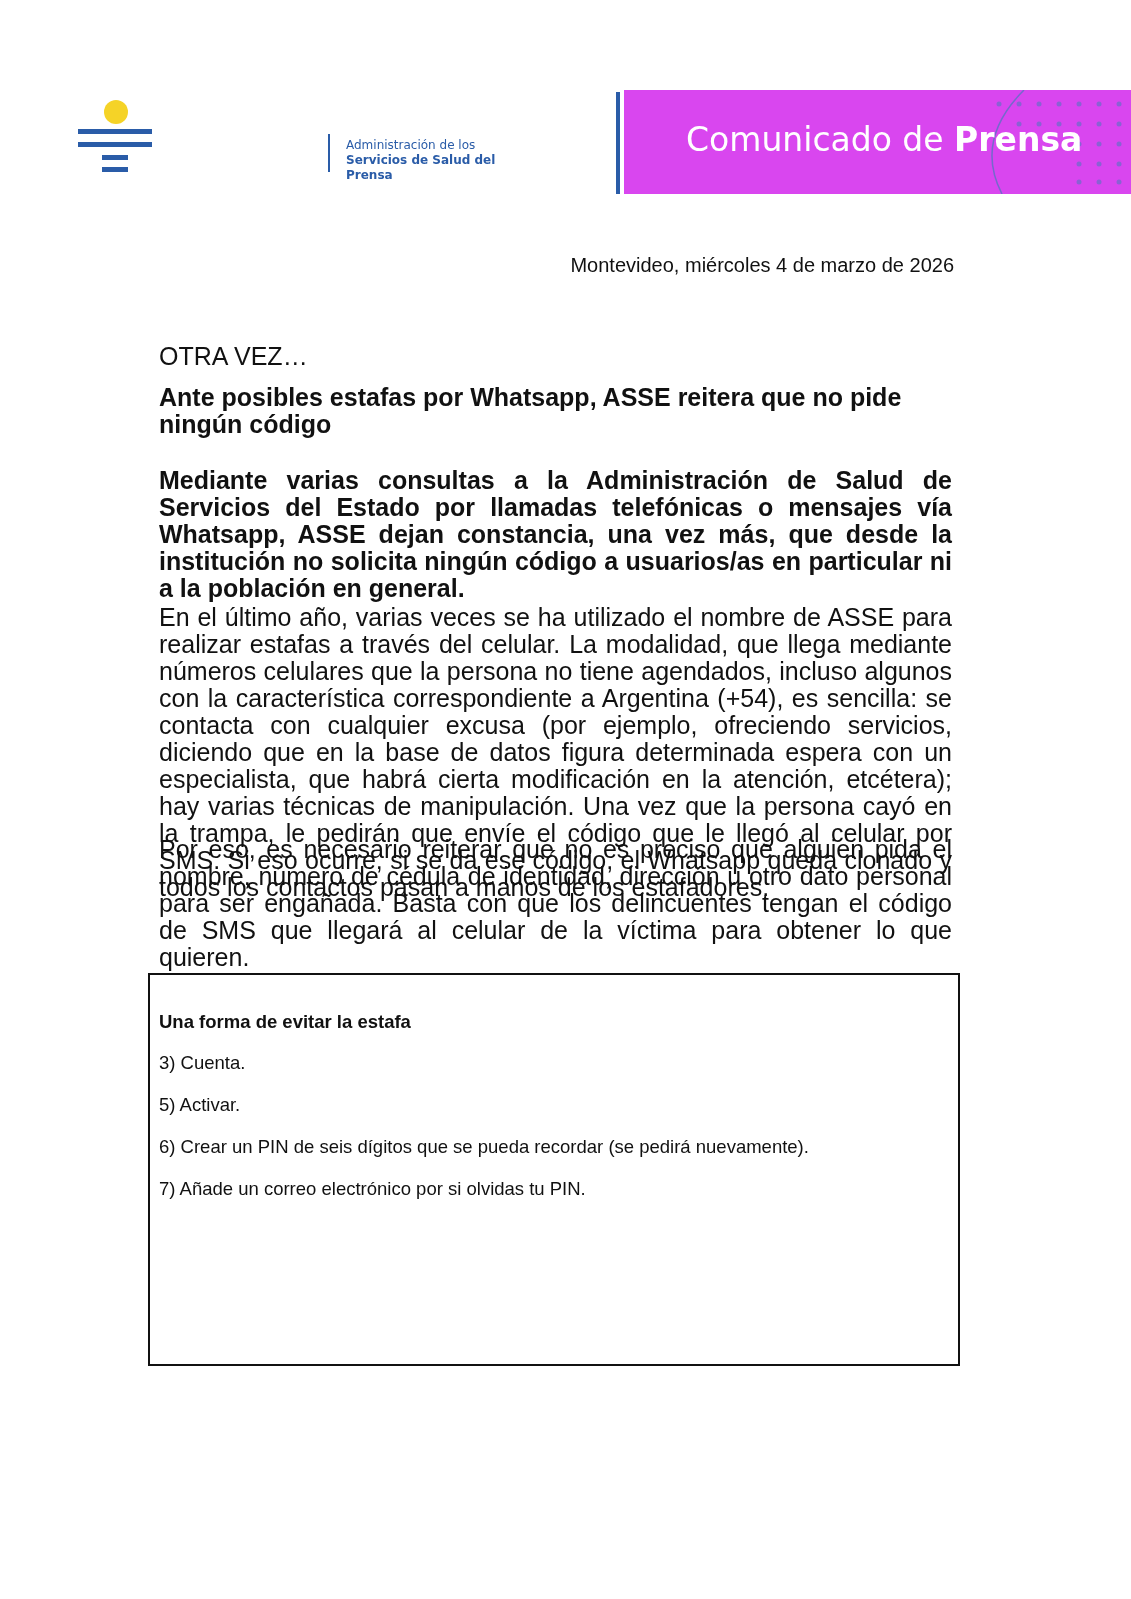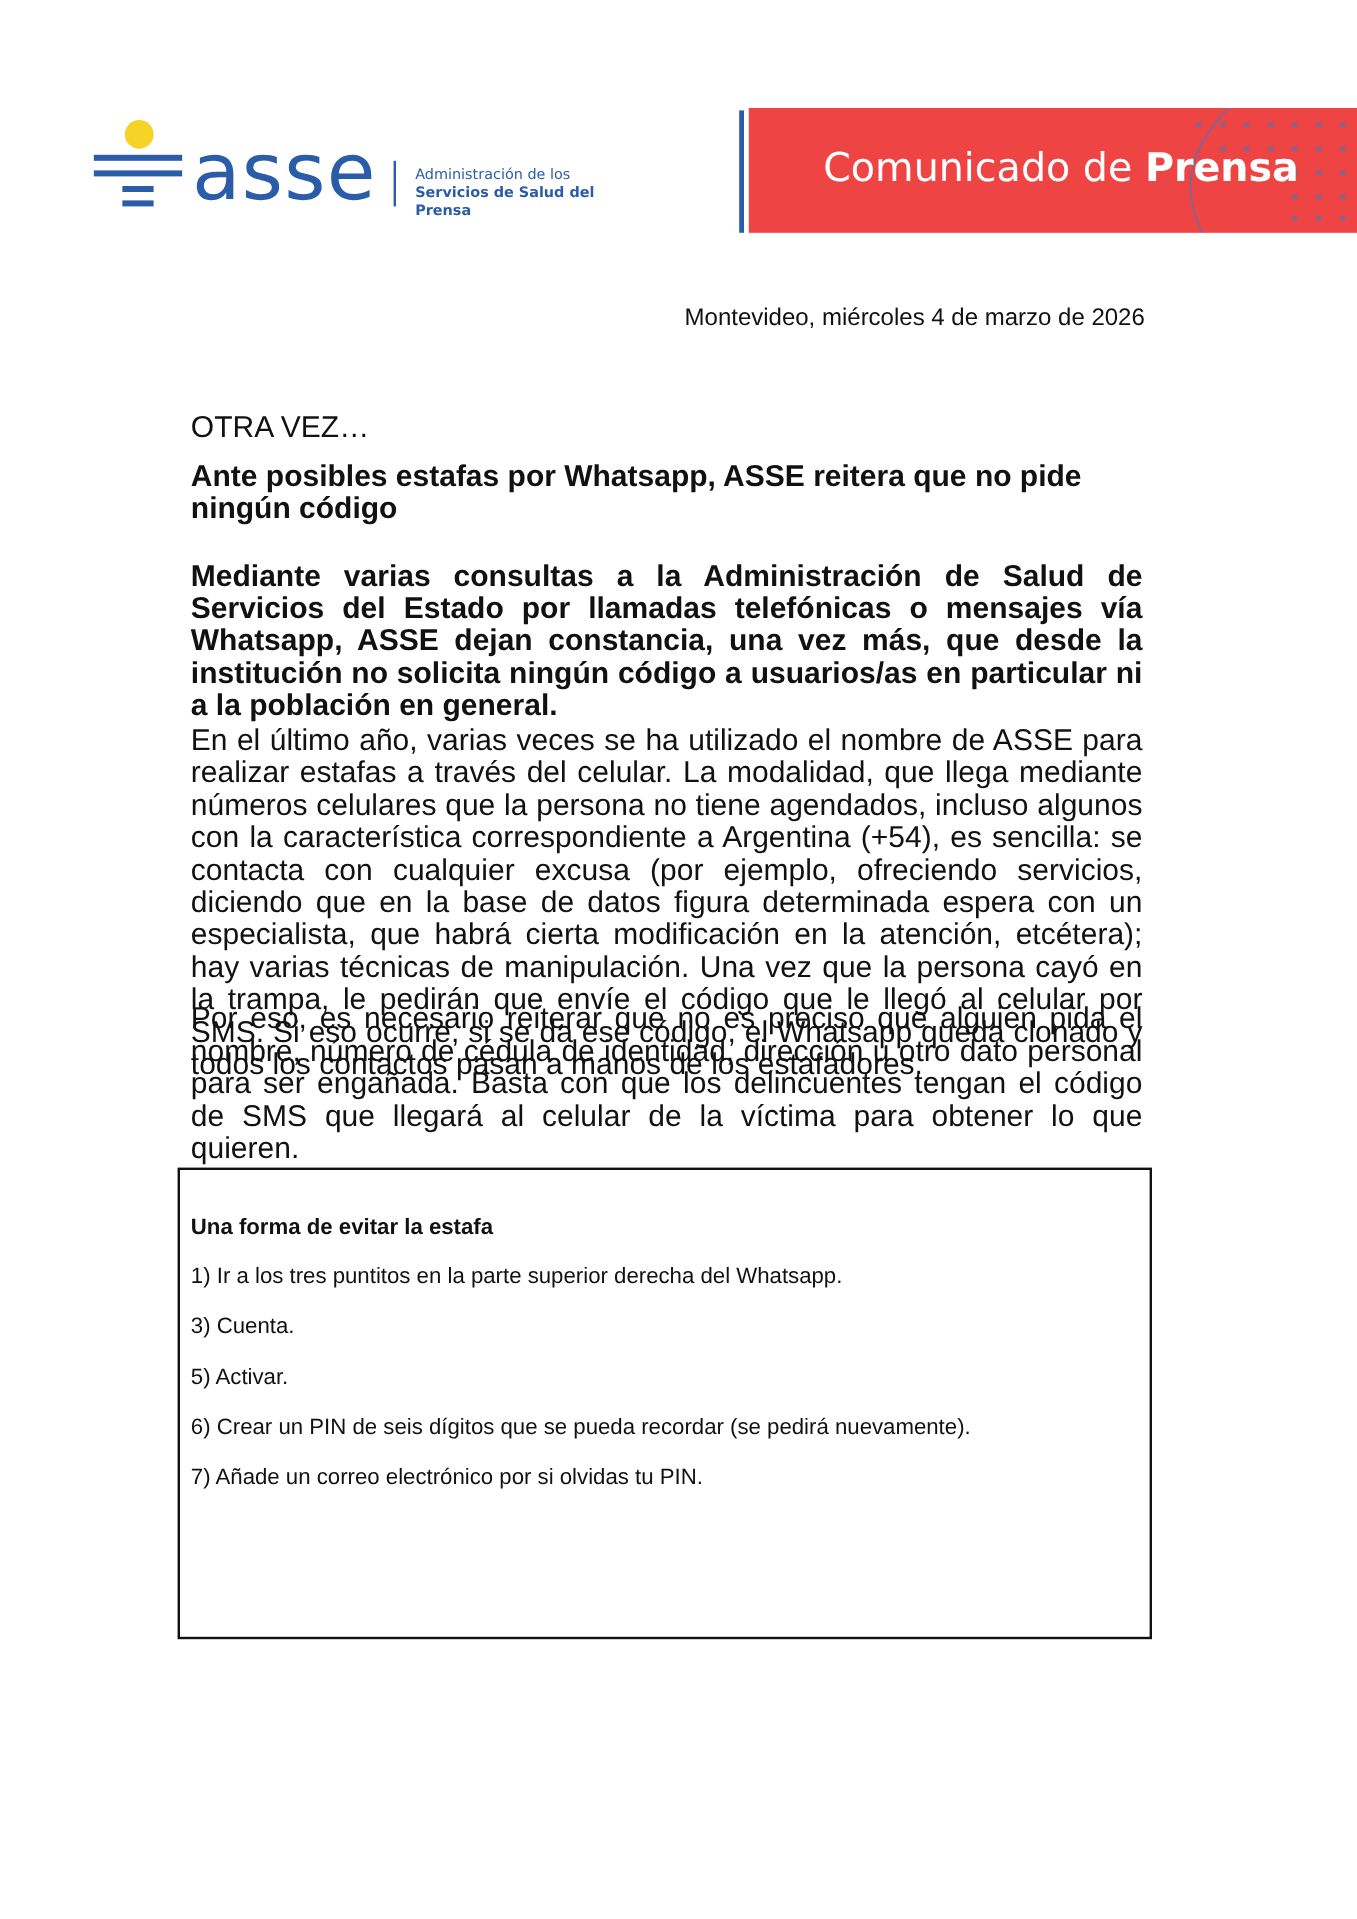--- a/index.html
+++ b/index.html
@@ -7,21 +7,21 @@
          font-family: "Liberation Sans", sans-serif; color: #111; }
   .logo { position: absolute; left: 78px; top: 100px; width: 460px; height: 80px; }
   .logo-mark { position: absolute; left: 0; top: 0; width: 74px; height: 80px; }
   .logo-word { position: absolute; left: 82px; top: 4px; font-family: "DejaVu Sans", sans-serif;
                font-size: 66px; color: #2a5ca8; letter-spacing: 1px; line-height: 80px; }
   .logo-sep { position: absolute; left: 250px; top: 34px; width: 2px; height: 38px; background: #2a5ca8; }
   .logo-sub { position: absolute; left: 268px; top: 38px; font-family: "DejaVu Sans", sans-serif;
               color: #2a5ca8; font-size: 12px; line-height: 15px; }
   .logo-sub .l2 { font-weight: bold; }
   .banner-bar { position: absolute; left: 616px; top: 92px; width: 4px; height: 102px; background: #2a5ca8; }
-  .banner { position: absolute; left: 624px; top: 90px; width: 507px; height: 104px; background: #ef4444;
+  .banner { position: absolute; left: 624px; top: 90px; width: 507px; height: 104px; background: #d946ef;
             overflow: hidden; }
   .banner-text { position: absolute; left: 62px; top: 30px; color: #fff; font-family: "DejaVu Sans", sans-serif;
                  font-size: 33px; white-space: nowrap; }
   .banner-text b { font-weight: bold; }
   .banner svg { position: absolute; left: 0; top: 0; }
   .date { position: absolute; right: 177px; top: 254px; font-size: 20px; font-family: "Liberation Sans", sans-serif; }
   .content { position: absolute; left: 159px; width: 793px; font-size: 25px; line-height: 27px; }
   .kicker { top: 343px; }
   .headline { top: 384px; font-weight: bold; }
   .lead { top: 467px; font-weight: bold; text-align: justify; }
@@ -39,21 +39,20 @@
 <body>
 
 <div class="logo">
   <svg class="logo-mark" width="74" height="80" viewBox="0 0 74 80">
     <circle cx="38" cy="12" r="12" fill="#f5d327"></circle>
     <rect x="0" y="29" width="74" height="5" fill="#2a5ca8"></rect>
     <rect x="0" y="42" width="74" height="5" fill="#2a5ca8"></rect>
     <rect x="24" y="55" width="26" height="5" fill="#2a5ca8"></rect>
     <rect x="24" y="67" width="26" height="5" fill="#2a5ca8"></rect>
   </svg>
-  <div class="logo-word">asse</div>
   <div class="logo-sep"></div>
   <div class="logo-sub">
     <div>Administración de los</div>
     <div class="l2">Servicios de Salud del Prensa</div>
   </div>
 </div>
 
 <div class="banner-bar"></div>
 <div class="banner">
   <svg width="507" height="104" viewBox="0 0 507 104">
@@ -90,19 +89,18 @@
 
 <p class="content kicker">OTRA VEZ…</p>
 <p class="content headline">Ante posibles estafas por Whatsapp, ASSE reitera que no pide ningún código</p>
 <p class="content lead">Mediante varias consultas a la Administración de Salud de Servicios del Estado por llamadas telefónicas o mensajes vía Whatsapp, ASSE dejan constancia, una vez más, que desde la institución no solicita ningún código a usuarios/as en particular ni a la población en general.</p>
 <p class="content para1">En el último año, varias veces se ha utilizado el nombre de ASSE para realizar estafas a través del celular. La modalidad, que llega mediante números celulares que la persona no tiene agendados, incluso algunos con la característica correspondiente a Argentina (+54), es sencilla: se contacta con cualquier excusa (por ejemplo, ofreciendo servicios, diciendo que en la base de datos figura determinada espera con un especialista, que habrá cierta modificación en la atención, etcétera); hay varias técnicas de manipulación. Una vez que la persona cayó en la trampa, le pedirán que envíe el código que le llegó al celular por SMS. Si eso ocurre, si se da ese código, el Whatsapp queda clonado y todos los contactos pasan a manos de los estafadores.</p>
 <p class="content para2">Por eso, es necesario reiterar que no es preciso que alguien pida el nombre, número de cédula de identidad, dirección u otro dato personal para ser engañada. Basta con que los delincuentes tengan el código de SMS que llegará al celular de la víctima para obtener lo que quieren.</p>
 
 <div class="box">
   <div class="box-inner">
     <p class="box-title">Una forma de evitar la estafa</p>
-    <p class="step">1) Ir a los tres puntitos en la parte superior derecha del Whatsapp.</p>
     <p class="step">3) Cuenta.</p>
     <p class="step">5) Activar.</p>
     <p class="step">6) Crear un PIN de seis dígitos que se pueda recordar (se pedirá nuevamente).</p>
     <p class="step">7) Añade un correo electrónico por si olvidas tu PIN.</p>
   </div>
 </div>
 
 </body></html>

